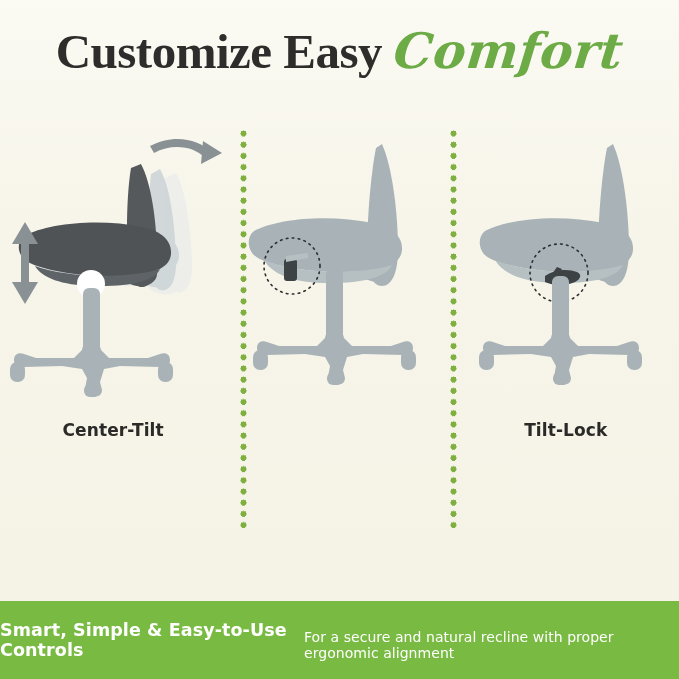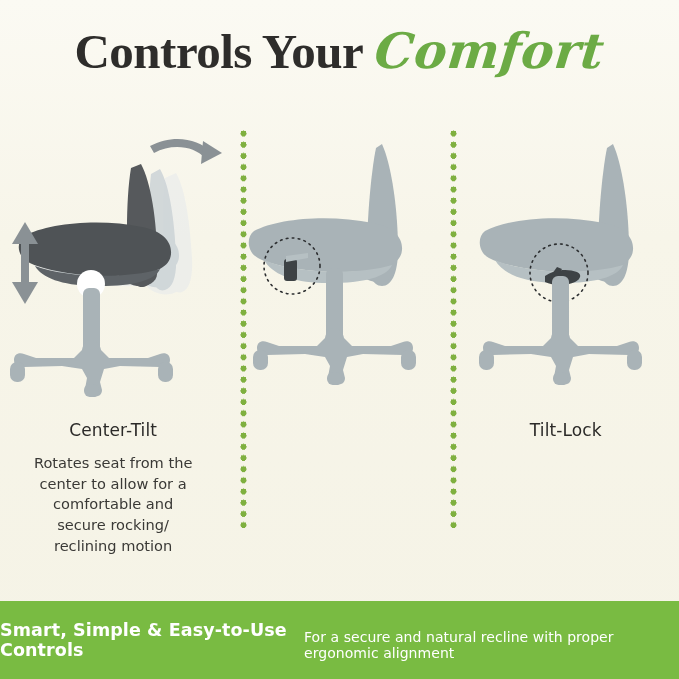--- a/index.html
+++ b/index.html
@@ -70,21 +70,21 @@
   }
   .art {
     width: 100%;
     height: 272px;
     position: relative;
   }
   .art svg { display: block; margin: 0 auto; }
 
   .col-title {
     font-family: "DejaVu Sans", "Liberation Sans", sans-serif;
-    font-weight: normal;
+    font-weight: bold;
     font-size: 17px;
     color: #2b2a28;
     margin-top: 22px;
     letter-spacing: 0.1px;
   }
   .col-desc {
     font-family: "DejaVu Sans", "Liberation Sans", sans-serif;
     font-size: 14.6px;
     line-height: 1.42;
     color: #3a3936;
@@ -134,21 +134,21 @@
     margin-top: 9px;
     letter-spacing: 0.05px;
   }
 </style>
 </head>
 <body>
 
 <div id="page">
 
   <div class="title-wrap">
-    <span class="title-main">Controls Your</span><span class="title-script">Comfort</span>
+    <span class="title-main">Customize Easy</span><span class="title-script">Comfort</span>
   </div>
 
   <div class="divider d1"></div>
   <div class="divider d2"></div>
 
   <div class="columns">
 
     <div class="col">
       <div class="art">
         <svg width="226" height="272" viewBox="0 0 226 272" xmlns="http://www.w3.org/2000/svg">
@@ -191,25 +191,20 @@
           <path d="M91 214 C96 214 100 218 101 224 L109 232 L148 232 L160 228 C166 226 170 229 170 234 C170 239 166 242 160 241 L120 240 L104 243 L100 256 L102 264 C102 269 98 271 93 271 C88 271 85 268 85 263 L87 252 L82 243 L62 240 L24 241 C18 242 14 239 14 234 C14 229 18 226 24 228 L36 232 L74 232 L82 224 C83 218 86 214 91 214 Z" fill="#a9b3b7"></path>
 
           <g fill="#a9b3b7">
             <rect x="10" y="236" width="15" height="20" rx="7"></rect>
             <rect x="158" y="236" width="15" height="20" rx="7"></rect>
             <rect x="84" y="258" width="15" height="13" rx="6"></rect>
           </g>
         </svg>
       </div>
       <div class="col-title">Center-Tilt</div>
-      <div class="col-desc">Rotates seat from the
-center to allow for a
-comfortable and
-secure rocking/
-reclining motion</div>
     </div>
 
     <div class="col">
       <div class="art">
         <svg width="226" height="272" viewBox="0 0 226 272" xmlns="http://www.w3.org/2000/svg">
 
           <path d="M156 18 C166 40 172 86 172 124 C172 146 166 160 156 160 C146 160 141 147 141 126 C141 94 145 46 150 22 Z" fill="#a9b3b7"></path>
 
           <path d="M132 132 C141 124 158 124 166 134 C172 141 169 152 159 155 C146 159 131 150 128 141 Z" fill="#a9b3b7"></path>
 

